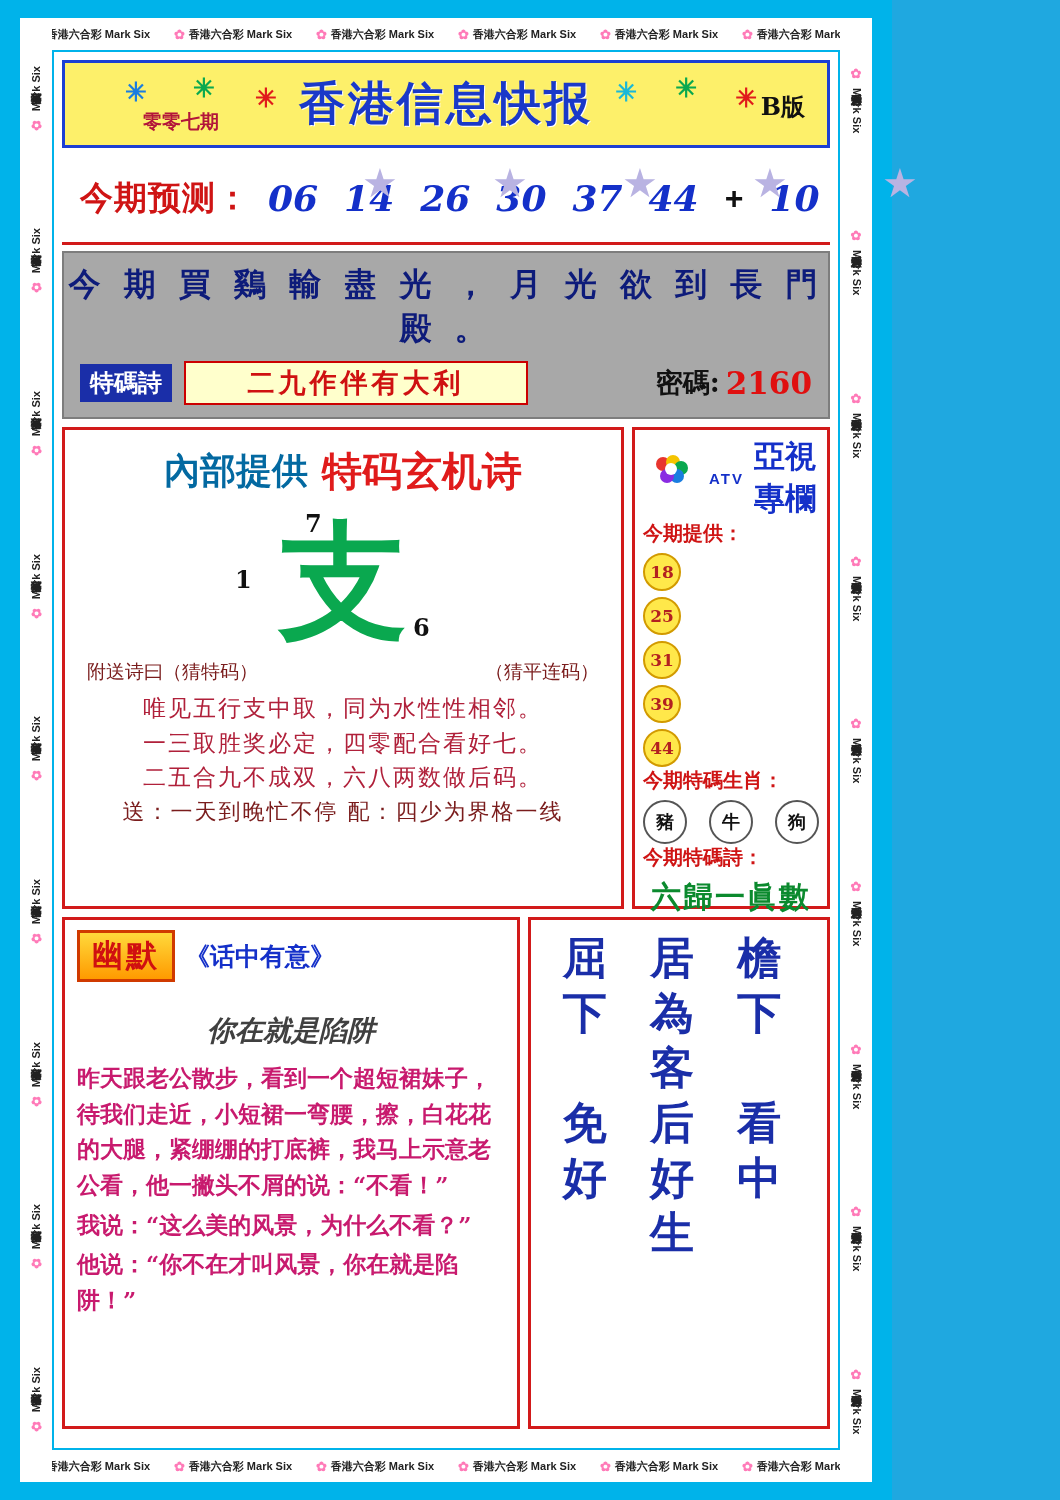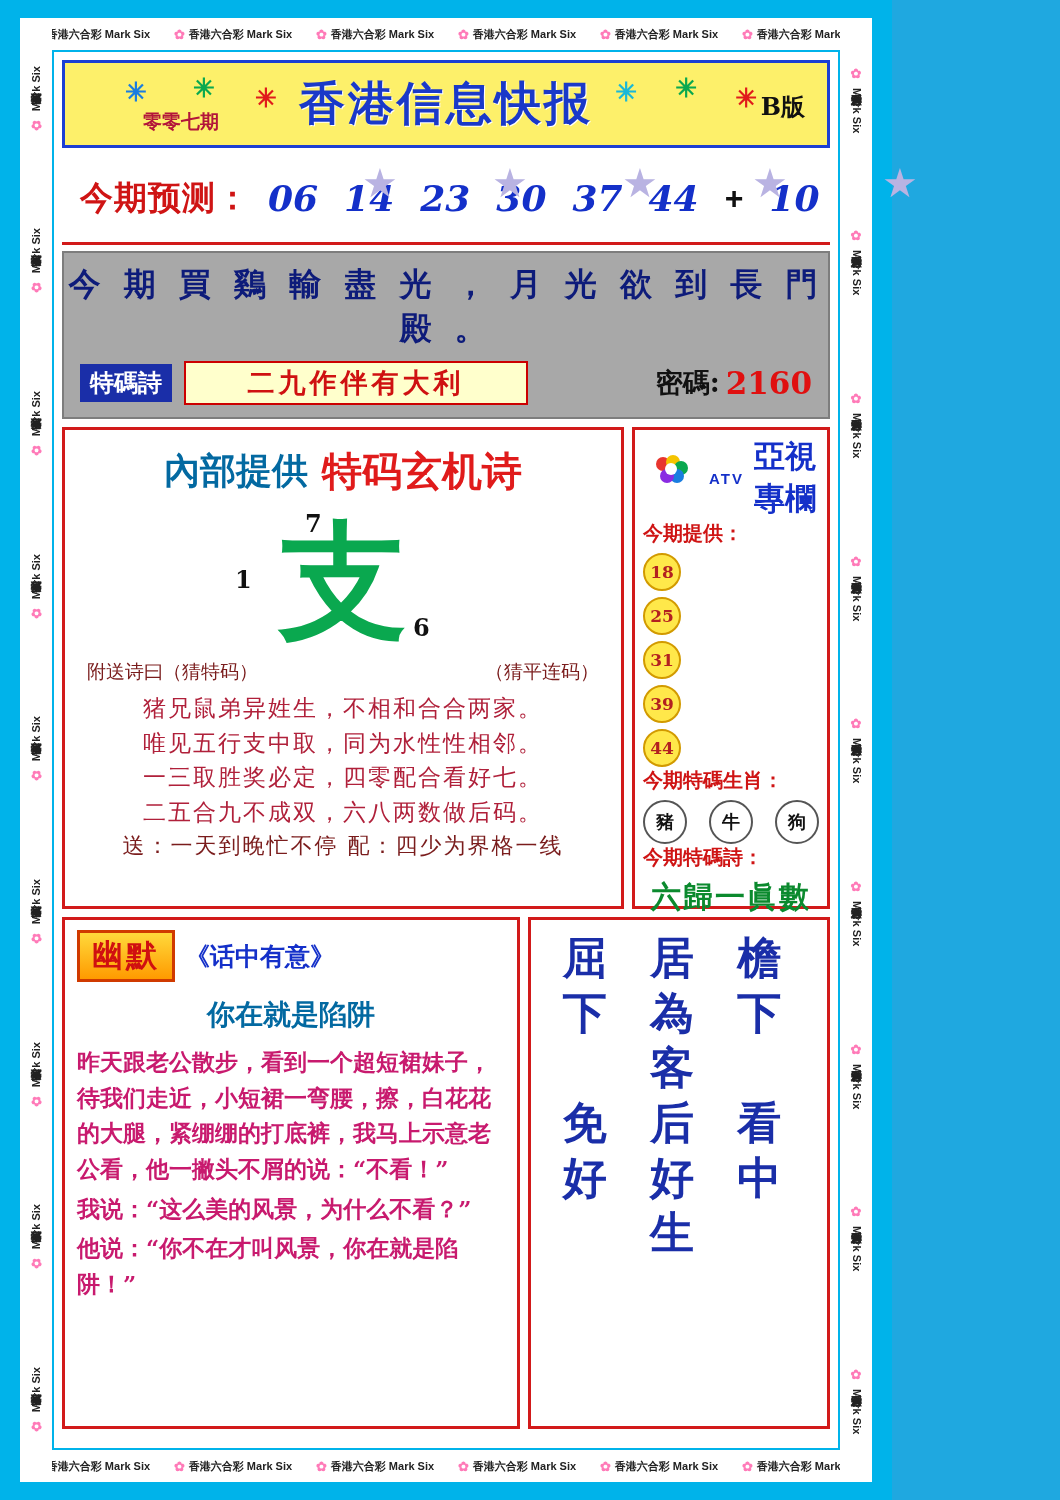--- a/index.html
+++ b/index.html
@@ -75,21 +75,21 @@
   .r-bottom{font-size:20px;font-weight:bold;color:#cf1414;font-family:"DejaVu Serif",serif;margin-top:8px;}
   .r-bottom b{color:#d01010;font-size:22px;}
 
   
   .bot{display:flex;margin:8px 8px 8px 8px;gap:8px;height:512px;}
   .humor-box{width:458px;border:3px solid #d21a1a;background:#fff;box-sizing:border-box;padding:10px 12px;}
   .right-bot{flex:1;border:3px solid #d21a1a;background:#fff;box-sizing:border-box;padding:10px;}
   .humor-head{display:flex;align-items:center;gap:10px;}
   .humor-badge{background:linear-gradient(#ffd93b,#ff9a00);border:3px solid #d03a00;color:#d01010;font-size:31px;font-weight:bold;padding:2px 12px;font-family:"DejaVu Serif",serif;letter-spacing:3px;}
   .humor-sub{font-size:25px;font-weight:bold;color:#1430c9;font-family:"DejaVu Serif",serif;}
-  .humor-title{text-align:center;font-size:28px;font-weight:bold;color:#0369a1;font-family:"DejaVu Serif",serif;margin-top:14px;}
+  .humor-title{text-align:center;font-size:28px;font-weight:bold;color:#404040;font-family:"DejaVu Serif",serif;margin-top:30px;font-style:italic;}
   .humor-body{margin-top:10px;font-size:23px;line-height:1.55;color:#c81a6e;font-family:"DejaVu Serif",serif;font-weight:bold;}
   .humor-body p{margin:0 0 4px 0;}
   .rb-line{text-align:center;font-size:44px;font-weight:bold;color:#1a2ea8;font-family:"DejaVu Serif",serif;letter-spacing:14px;line-height:1.25;}
 </style>
 </head>
 <body>
 
 <div class="page">
 
   <div class="strip strip-top" id="wm-top">
@@ -238,21 +238,21 @@
     <div class="predict">
       <span class="star" style="left:300px;">★</span>
       <span class="star" style="left:430px;">★</span>
       <span class="star" style="left:560px;">★</span>
       <span class="star" style="left:690px;">★</span>
       <span class="star" style="left:820px;">★</span>
       <div class="pred-label">今期预测：</div>
       <div class="pred-nums">
         <span class="pred-num">06</span>
         <span class="pred-num">14</span>
-        <span class="pred-num">23</span>
+        <span class="pred-num">26</span>
         <span class="pred-num">30</span>
         <span class="pred-num">37</span>
         <span class="pred-num">44</span>
         <span class="pred-plus">+</span>
         <span class="pred-num">10</span>
       </div>
     </div>
 
     <div class="poembar">
       <div class="poem-line">今 期 買 鷄 輸 盡 光 ， 月 光 欲 到 長 門 殿 。</div>
@@ -277,21 +277,20 @@
           <span class="cn" style="left:240px;top:6px;">7</span>
           <span class="cn" style="left:170px;top:62px;">1</span>
           <span class="cn" style="left:348px;top:110px;">6</span>
           <span class="bigchar">支</span>
         </div>
         <div class="sub-row">
           <span>附送诗曰（猜特码）</span>
           <span>（猜平连码）</span>
         </div>
         <div class="verses">
-          <div class="verse">猪兄鼠弟异姓生，不相和合合两家。</div>
           <div class="verse">唯见五行支中取，同为水性性相邻。</div>
           <div class="verse">一三取胜奖必定，四零配合看好七。</div>
           <div class="verse">二五合九不成双，六八两数做后码。</div>
           <div class="verse verse-last">送：一天到晚忙不停 配：四少为界格一线</div>
         </div>
       </div>
 
       <div class="right-box">
         <div class="atv-head">
           <span class="atv-logo">

